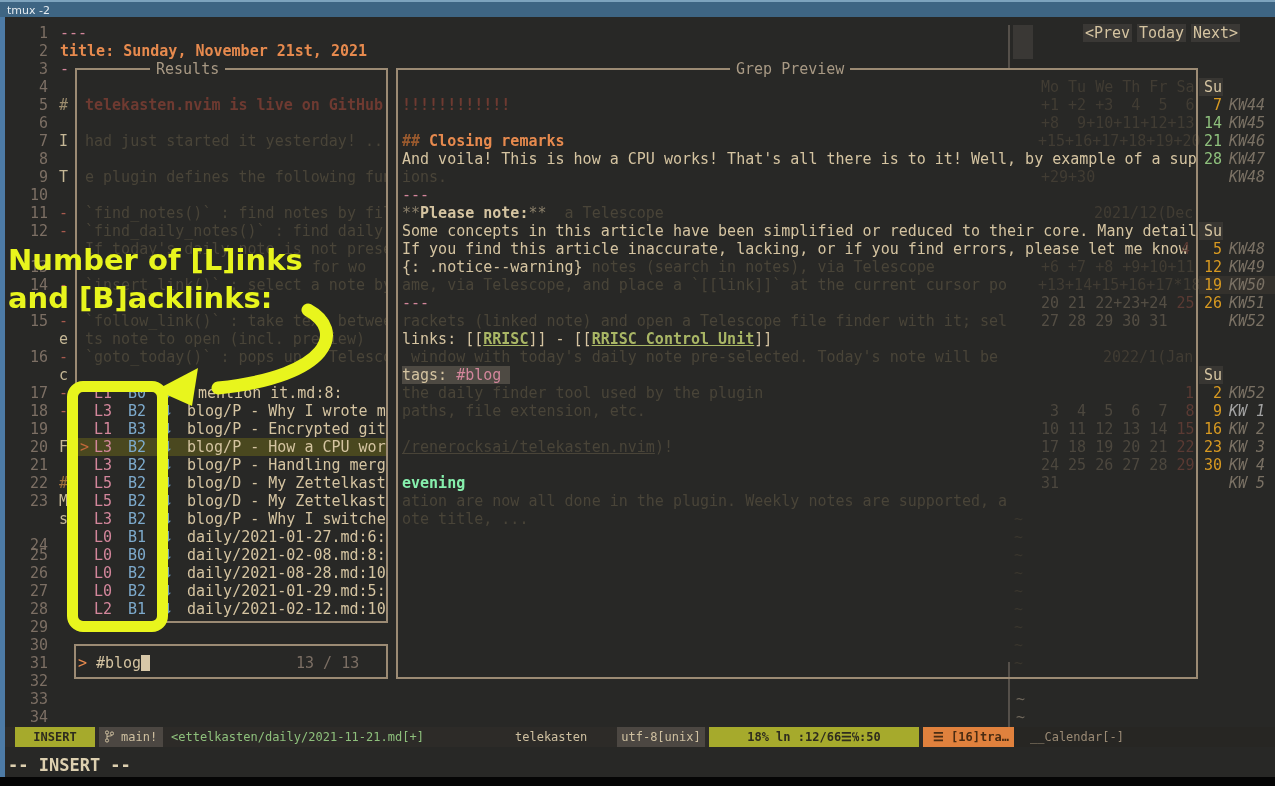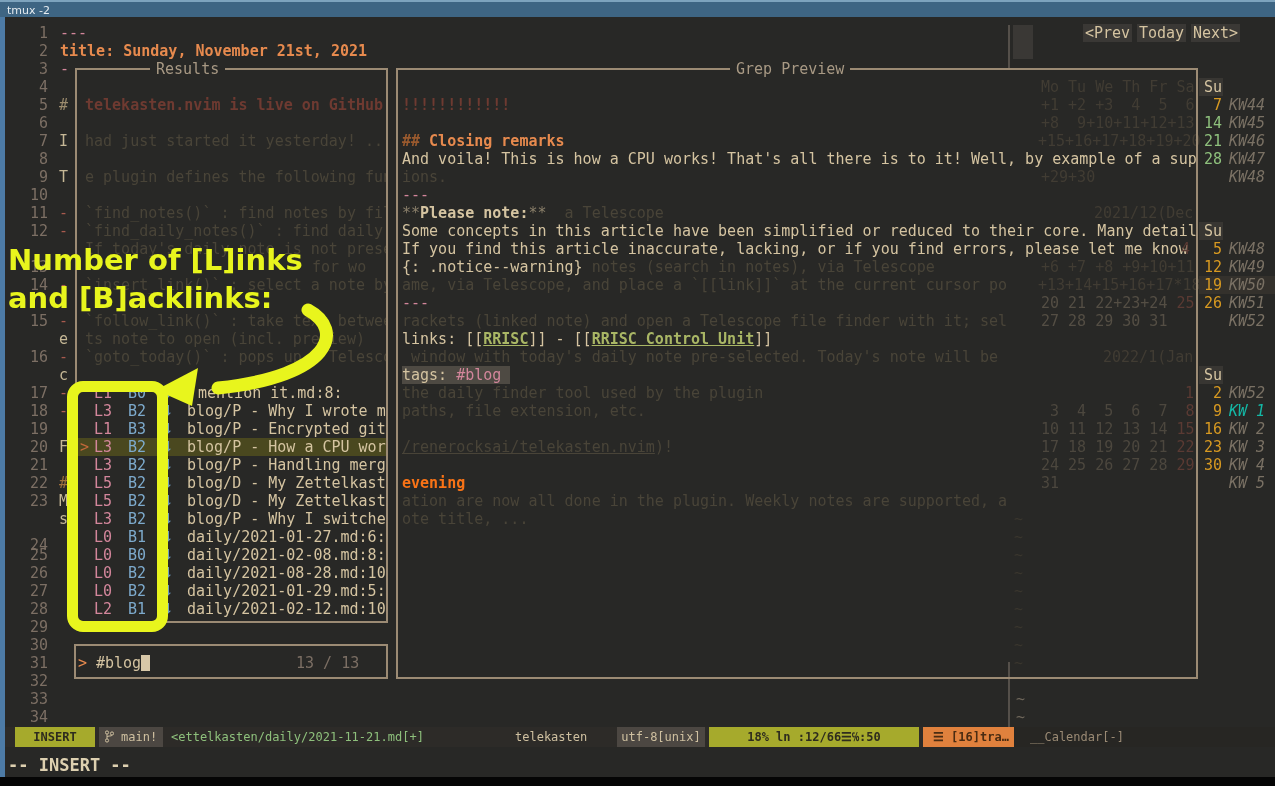--- a/index.html
+++ b/index.html
@@ -124,21 +124,21 @@
         <div class="trow" style="left: 402px; top: 241px; width: 794px; overflow: hidden;"><span style="color: rgb(213, 196, 161);">{: .notice--warning}</span><span style="color: rgb(73, 68, 56);"> notes (search in notes), via Telescope</span></div>
         <div class="trow" style="left: 402px; top: 259px; width: 794px; overflow: hidden;"><span style="color: rgb(73, 68, 56);">ame, via Telescope, and place a `[[link]]` at the current cursor po</span></div>
         <div class="trow" style="left: 402px; top: 277px; width: 794px; overflow: hidden;"><span style="color: rgb(211, 134, 155);">---</span></div>
         <div class="trow" style="left: 402px; top: 295px; width: 794px; overflow: hidden;"><span style="color: rgb(73, 68, 56);">rackets (linked note) and open a Telescope file finder with it; sel</span></div>
         <div class="trow" style="left: 402px; top: 313px; width: 794px; overflow: hidden;"><span style="color: rgb(213, 196, 161);">links: [[</span><span style="color: rgb(169, 182, 101); font-weight: bold; text-decoration: underline;">RRISC</span><span style="color: rgb(213, 196, 161);">]] - [[</span><span style="color: rgb(169, 182, 101); font-weight: bold; text-decoration: underline;">RRISC Control Unit</span><span style="color: rgb(213, 196, 161);">]]</span></div>
         <div class="trow" style="left: 402px; top: 331px; width: 794px; overflow: hidden;"><span style="color: rgb(73, 68, 56);"> window with today's daily note pre-selected. Today's note will be</span></div>
         <div class="trow" style="left: 402px; top: 349px; width: 794px; overflow: hidden;"><span style="color: rgb(213, 196, 161); background: rgb(78, 74, 67);">tags: </span><span style="color: rgb(211, 134, 155); background: rgb(78, 74, 67);">#blog</span><span style="color: rgb(213, 196, 161); background: rgb(78, 74, 67);"> </span></div>
         <div class="trow" style="left: 402px; top: 367px; width: 794px; overflow: hidden;"><span style="color: rgb(73, 68, 56);">the daily finder tool used by the plugin</span></div>
         <div class="trow" style="left: 402px; top: 385px; width: 794px; overflow: hidden;"><span style="color: rgb(73, 68, 56);">paths, file extension, etc.</span></div>
         <div class="trow" style="left: 402px; top: 421px; width: 794px; overflow: hidden;"><span style="color: rgb(73, 68, 56); text-decoration: underline;">/renerocksai/telekasten.nvim</span><span style="color: rgb(73, 68, 56);">)!</span></div>
-        <div class="trow" style="left: 402px; top: 457px; width: 794px; overflow: hidden;"><span style="color: #f97316; font-weight: bold; margin-top: 8px;">evening</span></div>
+        <div class="trow" style="left: 402px; top: 457px; width: 794px; overflow: hidden;"><span style="color: #86efac; font-weight: bold; margin-top: 8px;">evening</span></div>
         <div class="trow" style="left: 402px; top: 475px; width: 794px; overflow: hidden;"><span style="color: rgb(73, 68, 56);">ation are now all done in the plugin. Weekly notes are supported, a</span></div>
         <div class="trow" style="left: 402px; top: 493px; width: 794px; overflow: hidden;"><span style="color: rgb(73, 68, 56);">ote title, ...</span></div>
         <div class="trow" style="left: 1041px; top: 61px;"><span style="color: rgb(65, 60, 51);">Mo Tu We Th Fr Sa</span></div>
         <div class="trow" style="left: 1041px; top: 79px;"><span style="color: rgb(65, 60, 51);">+1 +2 +3  4  5  6</span></div>
         <div class="trow" style="left: 1041px; top: 97px;"><span style="color: rgb(65, 60, 51);">+8  9+10+11+12+13</span></div>
         <div class="trow" style="left: 1038px; top: 115px;"><span style="color: rgb(65, 60, 51);">+15+16+17+18+19+20</span></div>
         <div class="trow" style="left: 1041px; top: 151px;"><span style="color: rgb(65, 60, 51);">+29+30</span></div>
         <div class="trow" style="left: 1094px; top: 187px;"><span style="color: rgb(65, 60, 51);">2021/12(Dec</span></div>
         <div class="trow" style="left: 1181px; top: 223px;"><span style="color: rgb(90, 58, 51);">4</span></div>
         <div class="trow" style="left: 1041px; top: 241px;"><span style="color: rgb(65, 60, 51);">+6 +7 +8 +9+10+11</span></div>
@@ -179,21 +179,21 @@
         <div class="trow" style="left: 1229px; top: 97px; color: rgb(122, 113, 100); font-style: italic;">KW45</div>
         <div class="trow" style="left: 1229px; top: 115px; color: rgb(122, 113, 100); font-style: italic;">KW46</div>
         <div class="trow" style="left: 1229px; top: 133px; color: rgb(122, 113, 100); font-style: italic;">KW47</div>
         <div class="trow" style="left: 1229px; top: 151px; color: rgb(122, 113, 100); font-style: italic;">KW48</div>
         <div class="trow" style="left: 1229px; top: 223px; color: rgb(122, 113, 100); font-style: italic;">KW48</div>
         <div class="trow" style="left: 1229px; top: 241px; color: rgb(122, 113, 100); font-style: italic;">KW49</div>
         <div class="trow" style="left: 1229px; top: 259px; color: rgb(122, 113, 100); font-style: italic;">KW50</div>
         <div class="trow" style="left: 1229px; top: 277px; color: rgb(122, 113, 100); font-style: italic;">KW51</div>
         <div class="trow" style="left: 1229px; top: 295px; color: rgb(122, 113, 100); font-style: italic;">KW52</div>
         <div class="trow" style="left: 1229px; top: 367px; color: rgb(122, 113, 100); font-style: italic;">KW52</div>
-        <div class="trow" style="left: 1229px; top: 385px; color: #14b8a6; font-style: italic; text-align: center;">KW 1</div>
+        <div class="trow" style="left: 1229px; top: 385px; color: #a3a3a3; font-style: italic; text-align: center;">KW 1</div>
         <div class="trow" style="left: 1229px; top: 403px; color: rgb(122, 113, 100); font-style: italic;">KW 2</div>
         <div class="trow" style="left: 1229px; top: 421px; color: rgb(122, 113, 100); font-style: italic;">KW 3</div>
         <div class="trow" style="left: 1229px; top: 439px; color: rgb(122, 113, 100); font-style: italic;">KW 4</div>
         <div class="trow" style="left: 1229px; top: 457px; color: rgb(122, 113, 100); font-style: italic;">KW 5</div>
         <div class="trow" style="left: 1014px; top: 493px; color: rgb(58, 54, 46);">~</div>
         <div class="trow" style="left: 1014px; top: 511px; color: rgb(58, 54, 46);">~</div>
         <div class="trow" style="left: 1014px; top: 529px; color: rgb(58, 54, 46);">~</div>
         <div class="trow" style="left: 1014px; top: 547px; color: rgb(58, 54, 46);">~</div>
         <div class="trow" style="left: 1014px; top: 565px; color: rgb(58, 54, 46);">~</div>
         <div class="trow" style="left: 1014px; top: 583px; color: rgb(58, 54, 46);">~</div>

